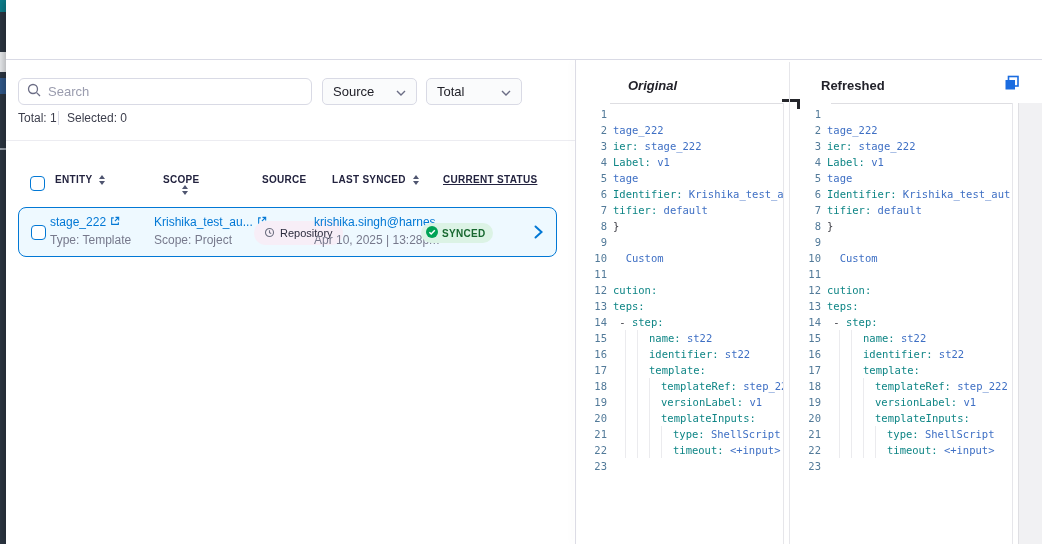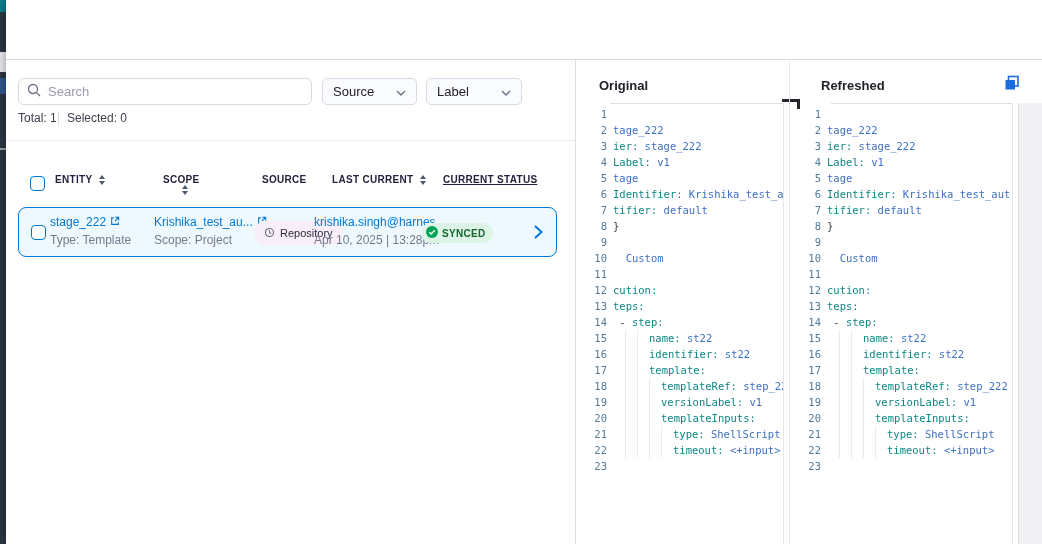--- a/index.html
+++ b/index.html
@@ -85,21 +85,21 @@
   .updated-by { font-size:12px; color:#0278d5; }
   .status-pill { position:absolute; left:402px; top:15px; height:20px; border-radius:10px;
                  background:#dcf3e5; display:flex; align-items:center; gap:4px; padding:0 8px 0 5px;
                  font-size:10px; font-weight:bold; letter-spacing:.3px; color:#17672f; }
   .row-chevron { position:absolute; left:515px; top:17px; }
 
   
   .diff-left-border { left:575px; top:60px; width:1px; height:484px; background:#dcdce5;
                       box-shadow:-3px 0 6px rgba(0,0,0,.07); }
   .panel-title { top:78px; font-size:13px; font-weight:bold; color:#22222a; }
-  .original-title { left:599px; }
+  .original-title { left:628px;font-style:italic; }
   .refreshed-title { left:821px; }
   .copy-icon { left:1004px; top:75px; cursor:pointer; }
 
   .code-top-border-left  { left:610px; top:103px; width:173px; height:1px; background:#dedee2; }
   .code-top-border-right { left:831px; top:103px; width:181px; height:1px; background:#dedee2; }
   .scroll-nub-h { left:782px; top:99px; width:18px; height:3px; background:#25262b; }
   .scroll-nub-v { left:797px; top:99px; width:3px; height:10px; background:#25262b; }
   .panel-divider-1 { left:783px; top:103px; width:1px; height:441px; background:#e6e6ea; }
   .panel-divider-2 { left:789px; top:62px; width:1px; height:482px; background:#e6e6ea; }
   .right-clip-border { left:1012px; top:103px; width:1px; height:441px; background:#e6e6ea; }
@@ -161,21 +161,21 @@
 
   <div class="abs select-box source-select">
     <span>Source</span>
     <span class="chev">
       <svg width="10" height="6" viewBox="0 0 10 6">
           <path d="M1 1 L5 5 L9 1" stroke="#6b6d85" stroke-width="1.4" fill="none"></path>
         </svg>
     </span>
   </div>
   <div class="abs select-box status-select">
-    <span>Label</span>
+    <span>Total</span>
     <span class="chev">
       <svg width="10" height="6" viewBox="0 0 10 6">
           <path d="M1 1 L5 5 L9 1" stroke="#6b6d85" stroke-width="1.4" fill="none"></path>
         </svg>
     </span>
   </div>
 
   <div class="abs total-text">Total: 1</div>
   <div class="abs summary-divider"></div>
   <div class="abs selected-text">Selected: 0</div>
@@ -194,21 +194,21 @@
         <span>SCOPE</span>
         <span class="sort">
           <i class="tri-up"></i>
           <i class="tri-down"></i>
         </span>
       </div>
       <div class="th col-2">
         <span>SOURCE</span>
       </div>
       <div class="th col-3">
-        <span>LAST CURRENT</span>
+        <span>LAST SYNCED</span>
         <span class="sort">
           <i class="tri-up"></i>
           <i class="tri-down"></i>
         </span>
       </div>
       <div class="th col-4">
         <span>CURRENT STATUS</span>
       </div>
     </div>
 

